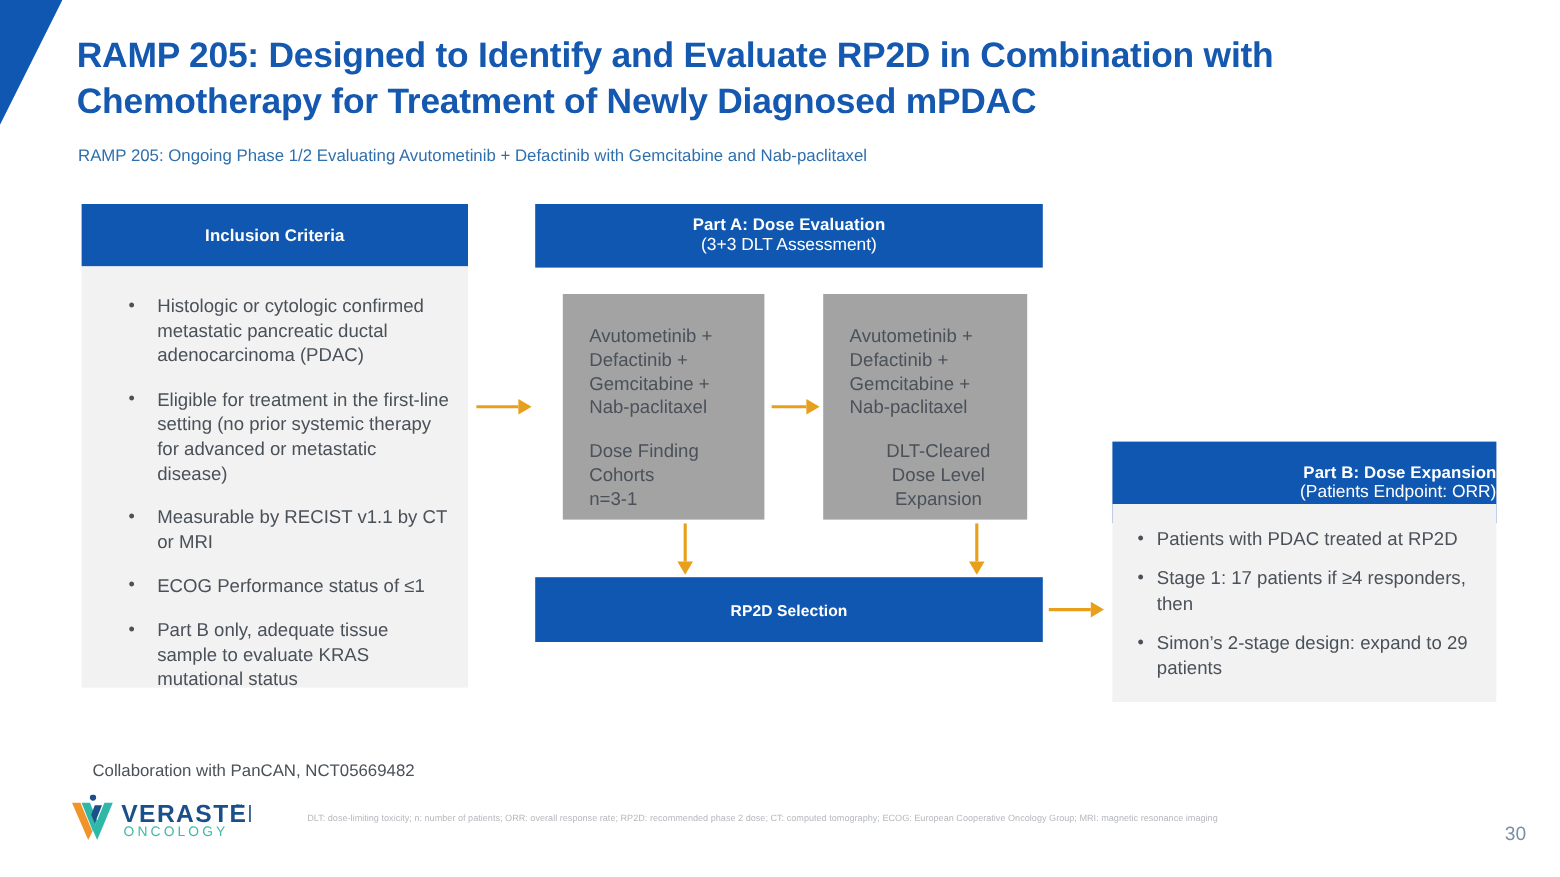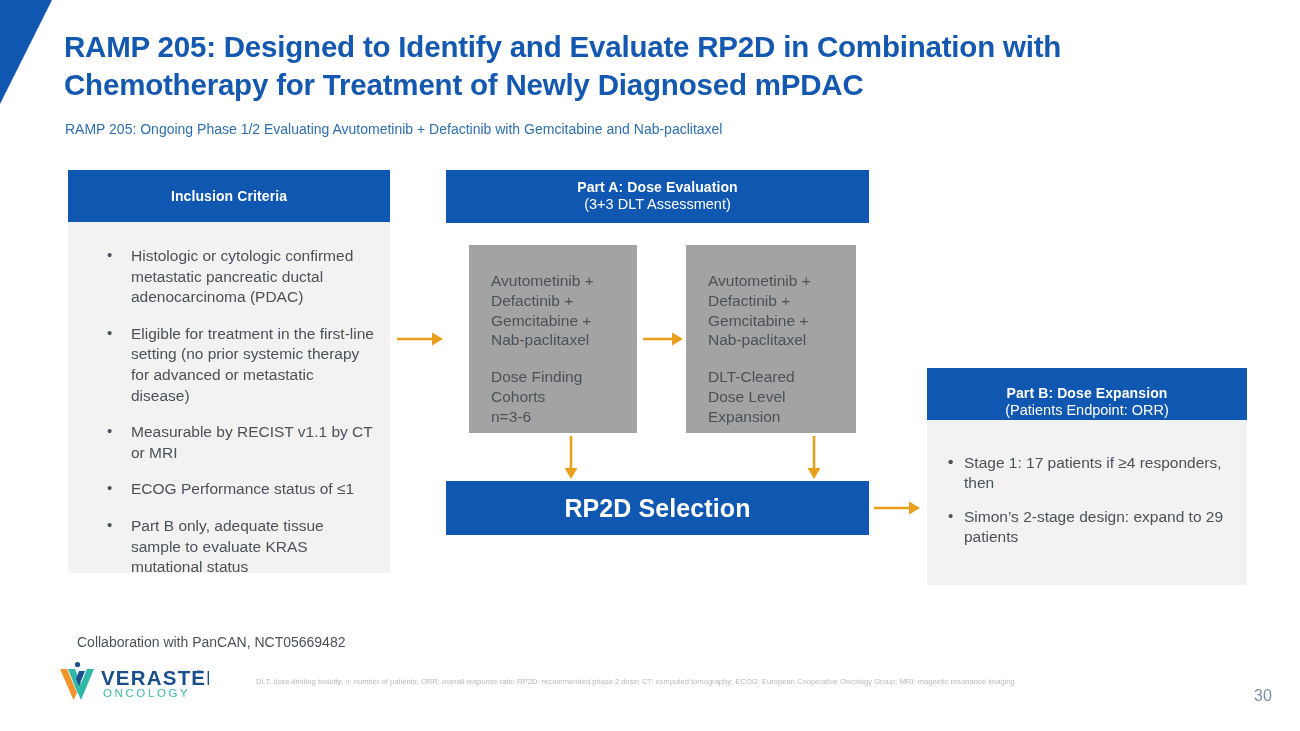--- a/index.html
+++ b/index.html
@@ -112,25 +112,25 @@
   #doseB { left: 686px; top: 245px; width: 170px; height: 188px; }
   .dose-gap { height: 17px; }
 
   
   #rp2d-bar {
     position: absolute;
     left: 446px; top: 481px; width: 423px; height: 54px;
     background: #0f57b0;
     color: #ffffff;
     display: flex; align-items: center; justify-content: center;
-    font-size: 25px; font-weight: bold; letter-spacing: 0.1px;
-  }
-
-  
-  #partB-header { left: 927px; top: 368px; width: 320px; height: 68px; }
+    font-size: 13px; font-weight: bold; letter-spacing: 0.1px;
+  }
+
+  
+  #partB-header { left: 927px; top: 368px; width: 320px; height: 68px; align-items: flex-end; }
   #partB-body   { left: 927px; top: 420px; width: 320px; height: 165px; padding: 20px 12px 10px 12px; }
   #partB-list { list-style: none; margin: 0; padding: 0; }
   #partB-list li {
     position: relative;
     padding-left: 25px;
     margin-bottom: 13px;
     font-size: 15.5px;
     line-height: 1.32;
     color: #4a5159;
   }
@@ -217,35 +217,35 @@
   </div>
 
   <div class="dose-box" id="doseA">
     <div style="white-space:pre-line;">Avutometinib +
 Defactinib +
 Gemcitabine +
 Nab-paclitaxel</div>
     <div class="dose-gap"></div>
     <div style="white-space:pre-line;">Dose Finding
 Cohorts
-n=3-6</div>
+n=3-1</div>
   </div>
 
   <svg class="arrow" style="left:642px; top:328px;" width="42" height="22" viewBox="0 0 42 22">
     <line x1="1" y1="11" x2="30" y2="11" stroke="#e8a01c" stroke-width="2.6"></line>
     <polygon points="30,4.5 41,11 30,17.5" fill="#e8a01c"></polygon>
   </svg>
 
   <div class="dose-box" id="doseB">
     <div style="white-space:pre-line;">Avutometinib +
 Defactinib +
 Gemcitabine +
 Nab-paclitaxel</div>
     <div class="dose-gap"></div>
-    <div style="white-space:pre-line;">DLT-Cleared
+    <div style="white-space:pre-line;text-align:center;">DLT-Cleared
 Dose Level
 Expansion</div>
   </div>
 
   <svg class="arrow" style="left:560px; top:436px;" width="22" height="44" viewBox="0 0 22 44">
     <line x1="11" y1="0" x2="11" y2="32" stroke="#e8a01c" stroke-width="2.6"></line>
     <polygon points="4.5,32 17.5,32 11,43" fill="#e8a01c"></polygon>
   </svg>
 
   <svg class="arrow" style="left:803px; top:436px;" width="22" height="44" viewBox="0 0 22 44">
@@ -263,20 +263,21 @@
   </svg>
 
   <div class="panel-header" id="partB-header">
     <div class="ph-title">Part B: Dose Expansion</div>
     <div class="ph-sub">(Patients Endpoint: ORR)</div>
   </div>
   <div class="panel-body" id="partB-body">
     <ul id="partB-list">
       <li>
         <span class="bul">•</span>
+        <span>Patients with PDAC treated at RP2D</span>
       </li>
       <li>
         <span class="bul">•</span>
         <span>Stage 1: 17 patients if ≥4 responders, then</span>
       </li>
       <li>
         <span class="bul">•</span>
         <span>Simon’s 2-stage design: expand to 29 patients</span>
       </li>
     </ul>

